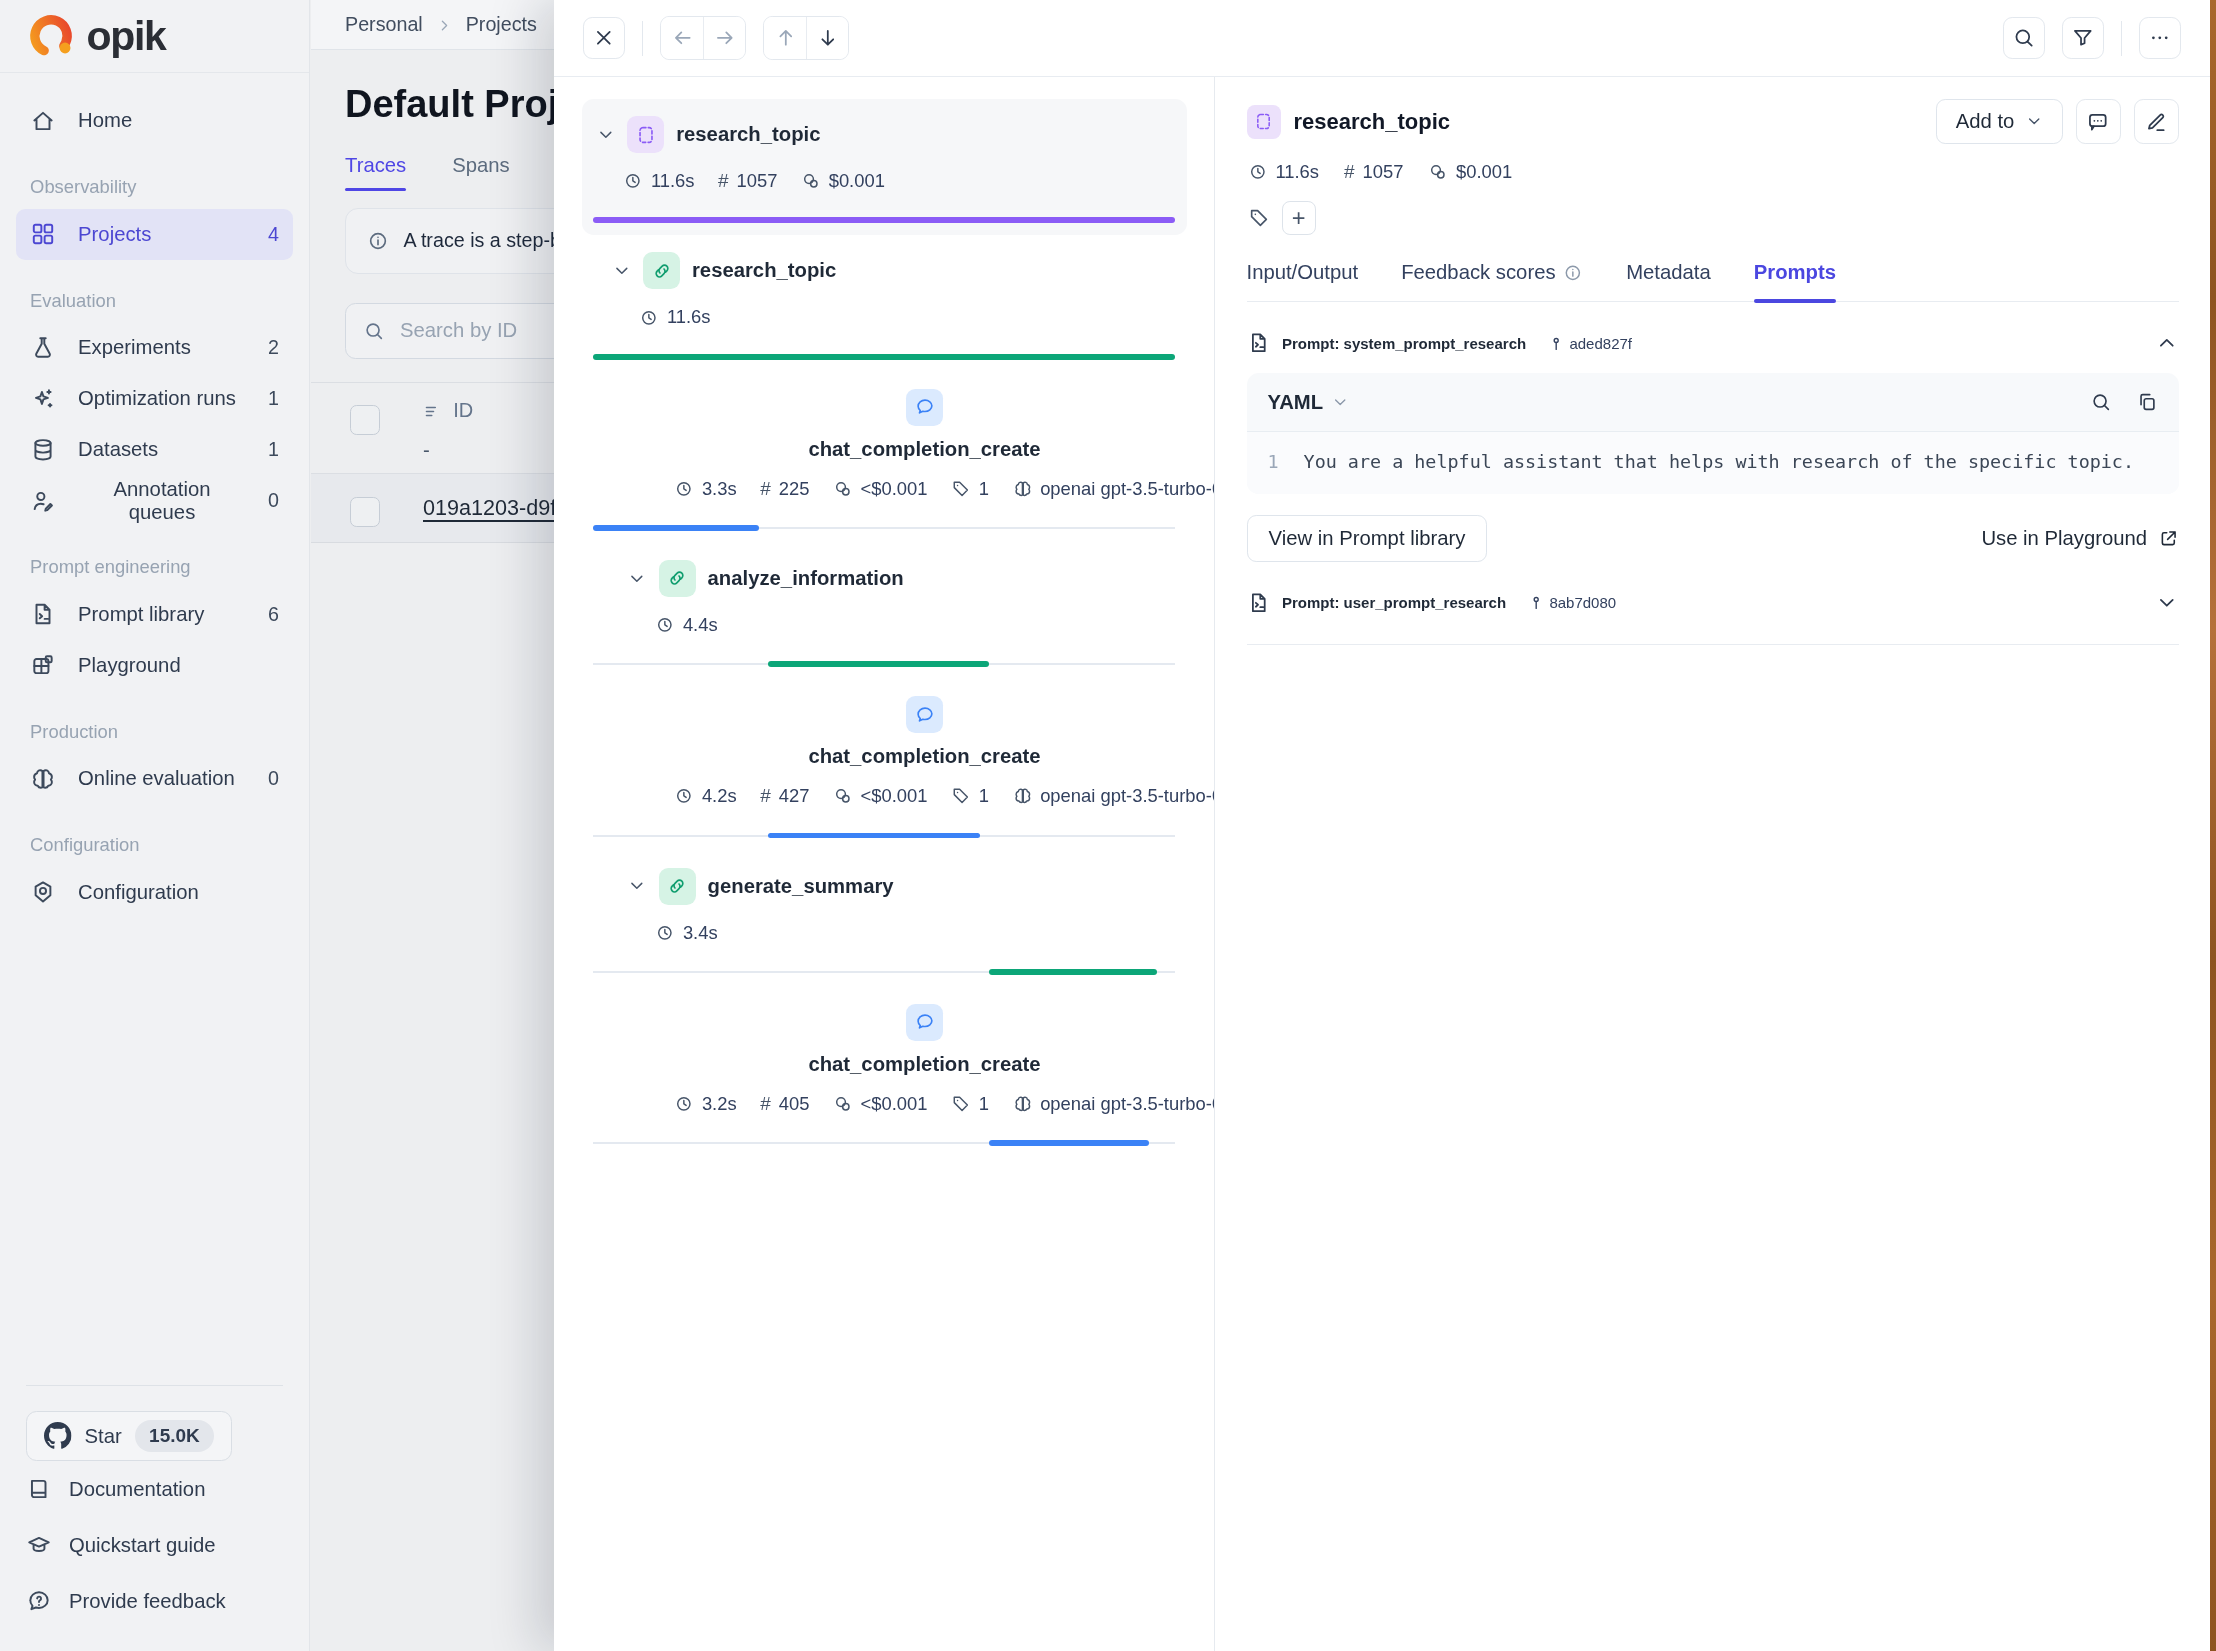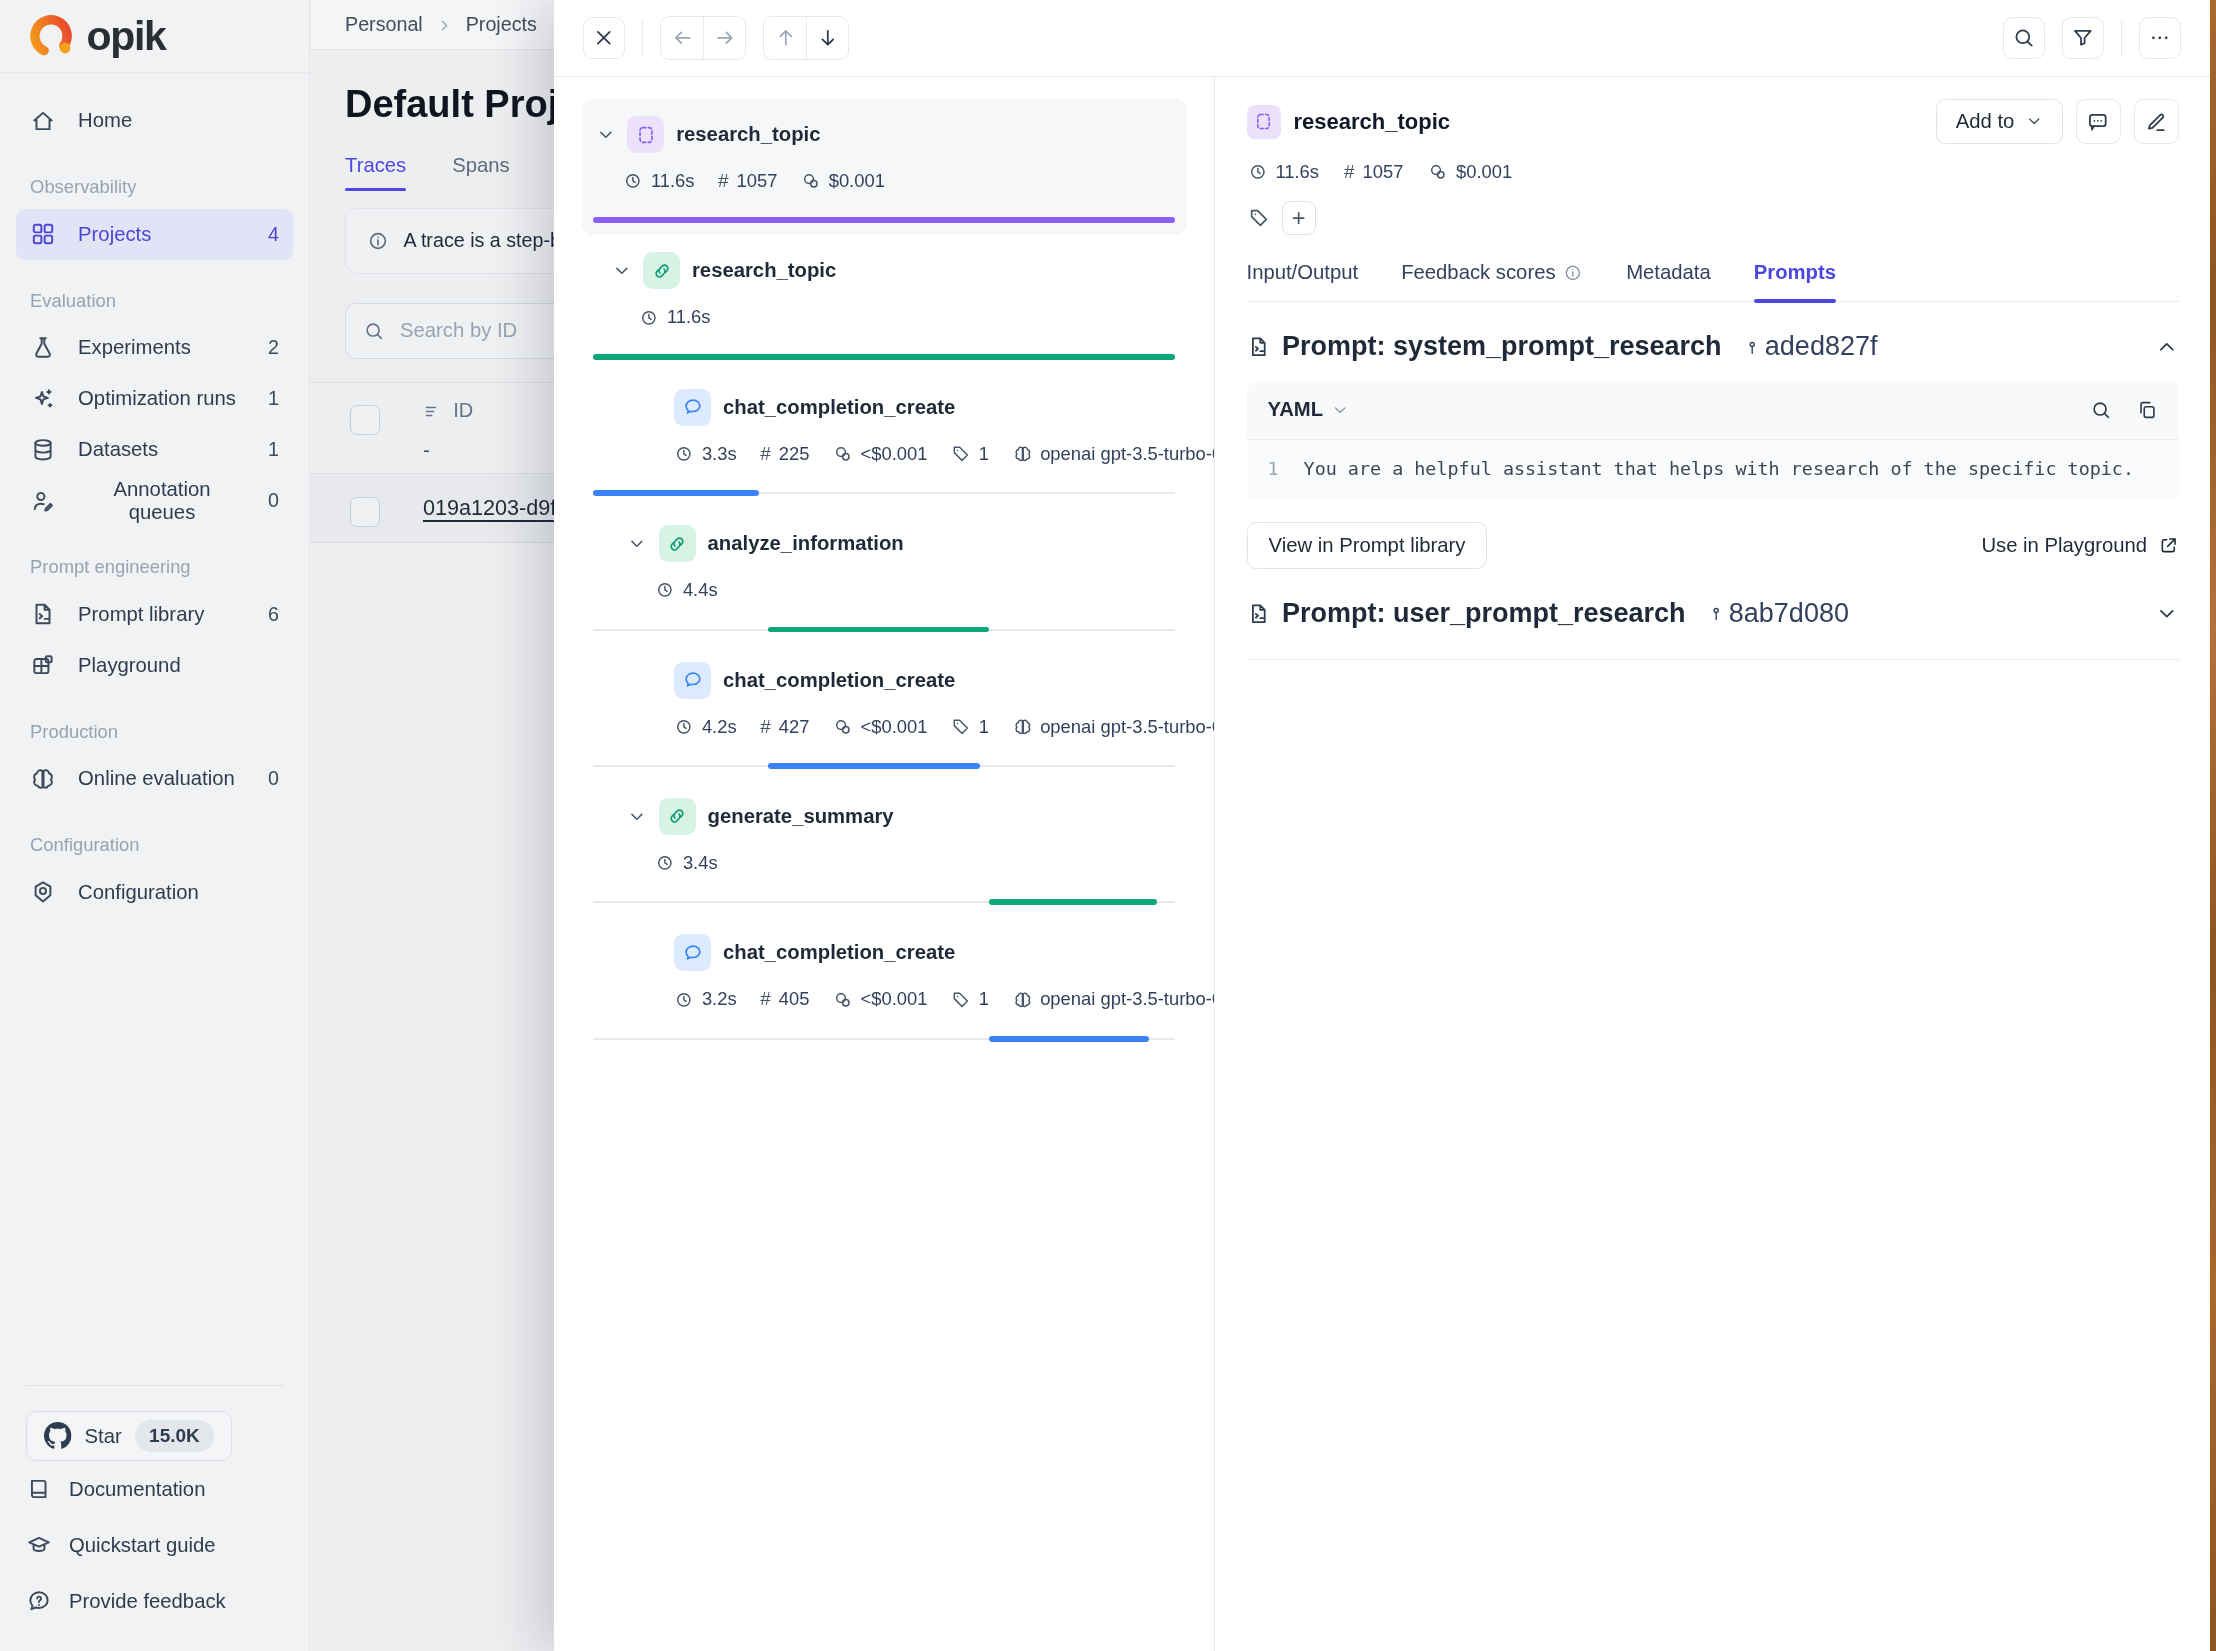--- a/index.html
+++ b/index.html
@@ -100,21 +100,21 @@
   .node-stats{display:flex;align-items:center;gap:23.6px;margin-top:17px;font-size:18.4px;color:#33415f;white-space:nowrap;}
   .stat{display:inline-flex;align-items:center;gap:7.9px;}
   .stat svg{width:19.7px;height:19.7px;color:#475569;}
   .stat .hash{font-size:19px;color:#475569;font-weight:500;}
   .track{position:relative;height:29px;margin-top:14.4px;}
   .track::before{content:"";position:absolute;left:0;right:0;top:13px;height:2px;background:#e4e9f0;}
   .bar{position:absolute;top:11px;height:5.9px;border-radius:3.9px;}
   .ind0 .node-top{padding-left:2.6px;}   .ind0 .node-stats{padding-left:30px;}
   .ind1 .node-top{padding-left:18.4px;}  .ind1 .node-stats{padding-left:46px;}
   .ind2 .node-top{padding-left:34px;}  .ind2 .node-stats{padding-left:62px;}
-  .indllm .node-top{padding-left:81px;} .indllm .node-stats{padding-left:81px;}
+  .indllm .node-top{padding-left:81px;flex-direction:column;} .indllm .node-stats{padding-left:81px;}
 
   
   .details{flex:1 1 auto;padding:22px 31.5px 0;min-width:0;}
   .det-head{display:flex;align-items:center;}
   .det-chip{width:34px;height:34px;border-radius:7.9px;background:#ece1fb;color:#8b5cf6;
     display:flex;align-items:center;justify-content:center;}
   .det-chip svg{width:21px;height:21px;}
   .det-title{font-size:22px;font-weight:600;color:#111827;margin-left:13px;}
   .det-actions{margin-left:auto;display:flex;gap:13px;align-items:center;}
   .add-to{height:45px;border:1.3px solid #dfe5ec;border-radius:9.2px;background:#fff;display:flex;
@@ -125,21 +125,21 @@
   .tag-row{display:flex;align-items:center;gap:11.8px;margin:18.4px 0 0 1.3px;color:#475569;}
   .tag-row > svg{width:22px;height:22px;}
   .plus-btn{width:34px;height:34px;border:1.3px solid #dde3ea;border-radius:7.9px;background:#fff;
     display:flex;align-items:center;justify-content:center;color:#475569;font-size:23.6px;cursor:pointer;}
   .det-tabs{display:flex;gap:43px;margin-top:26px;border-bottom:1.3px solid #e8ecf1;font-size:20.3px;color:#33415f;}
   .dtab{position:relative;padding-bottom:17px;display:flex;align-items:center;gap:7.9px;cursor:pointer;}
   .dtab svg{width:19.7px;height:19.7px;color:#8c99aa;}
   .dtab.active{color:#4b47e0;font-weight:600;}
   .dtab.active::after{content:"";position:absolute;left:0;right:0;bottom:-1.3px;height:3.9px;background:#4b47e0;border-radius:2px;}
   .psec{margin-top:29px;}
-  .psec-head{display:flex;align-items:center;gap:11.8px;font-size:27px;color:#1f2937;}
+  .psec-head{display:flex;align-items:center;gap:11.8px;font-size:15px;color:#1f2937;}
   .psec-head > svg{width:23.6px;height:23.6px;color:#2f3b4e;}
   .psec-title{font-weight:600;}
   .commit{display:inline-flex;align-items:center;gap:3.9px;margin-left:9.2px;color:#33415f;}
   .commit svg{width:18.4px;height:18.4px;}
   .psec-head .chev{margin-left:auto;}
   .yaml-card{margin-top:18.4px;background:#f7f9fb;border-radius:11.8px;overflow:hidden;}
   .yaml-bar{height:59px;display:flex;align-items:center;gap:7.9px;padding:0 21px;border-bottom:1.3px solid #e8edf2;}
   .yaml-label{font-size:20.3px;font-weight:600;color:#1f2937;}
   .yaml-bar .chev-sm{width:18.4px;height:18.4px;color:#8c99aa;cursor:pointer;}
   .yaml-tools{margin-left:auto;display:flex;gap:23.6px;color:#2f3b4e;}

